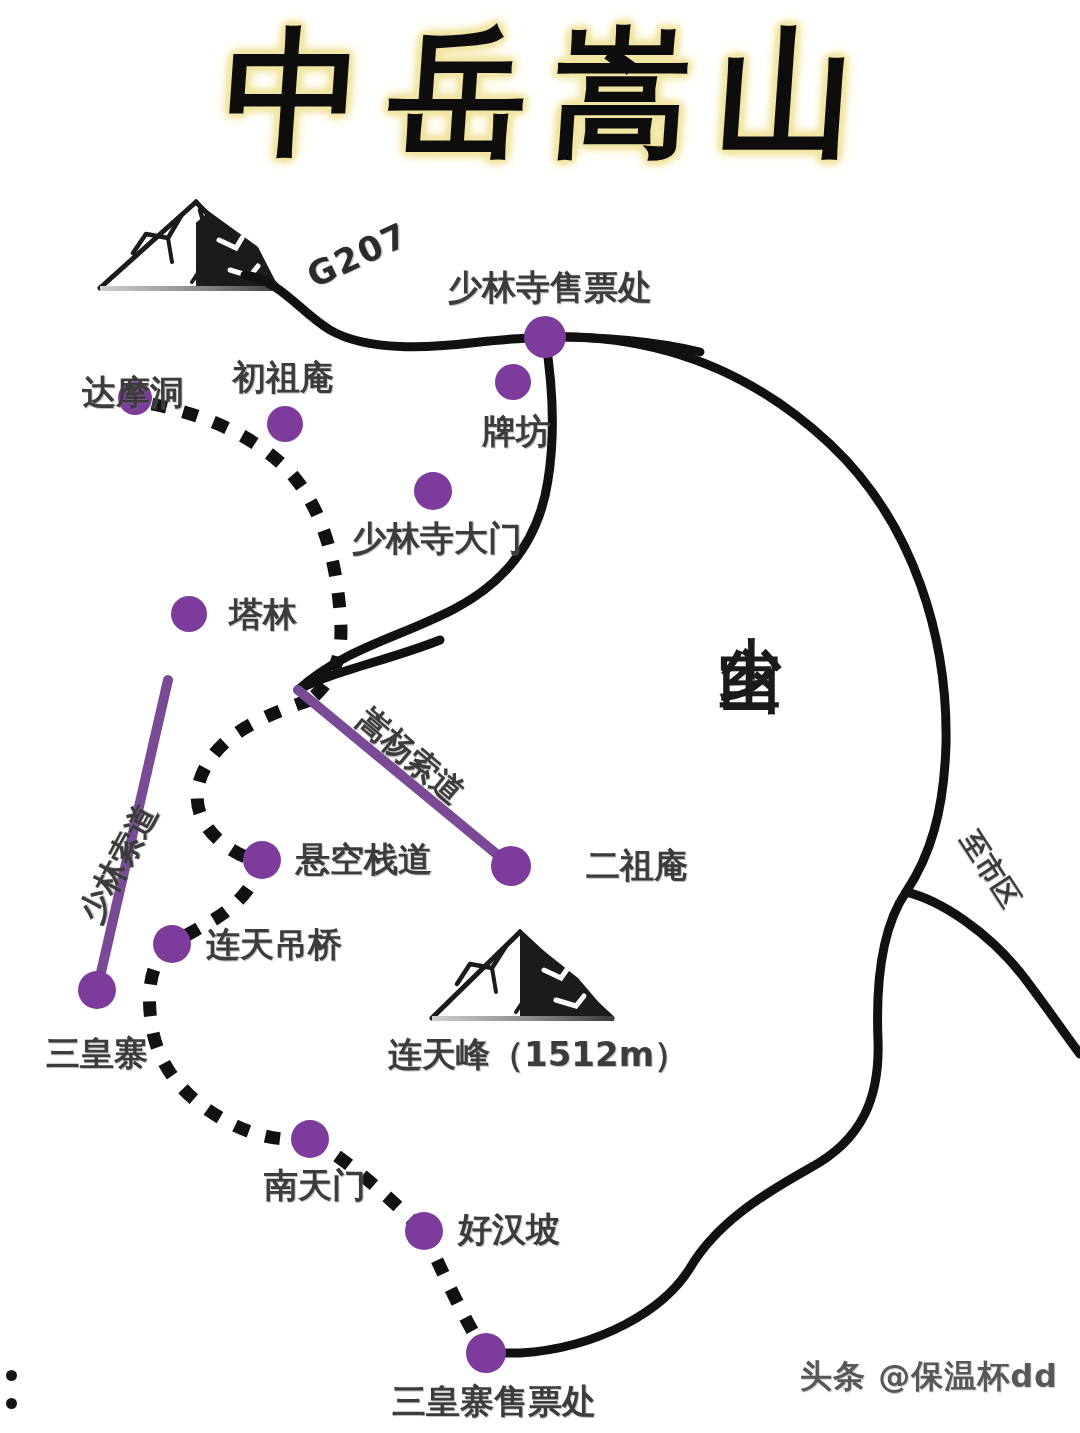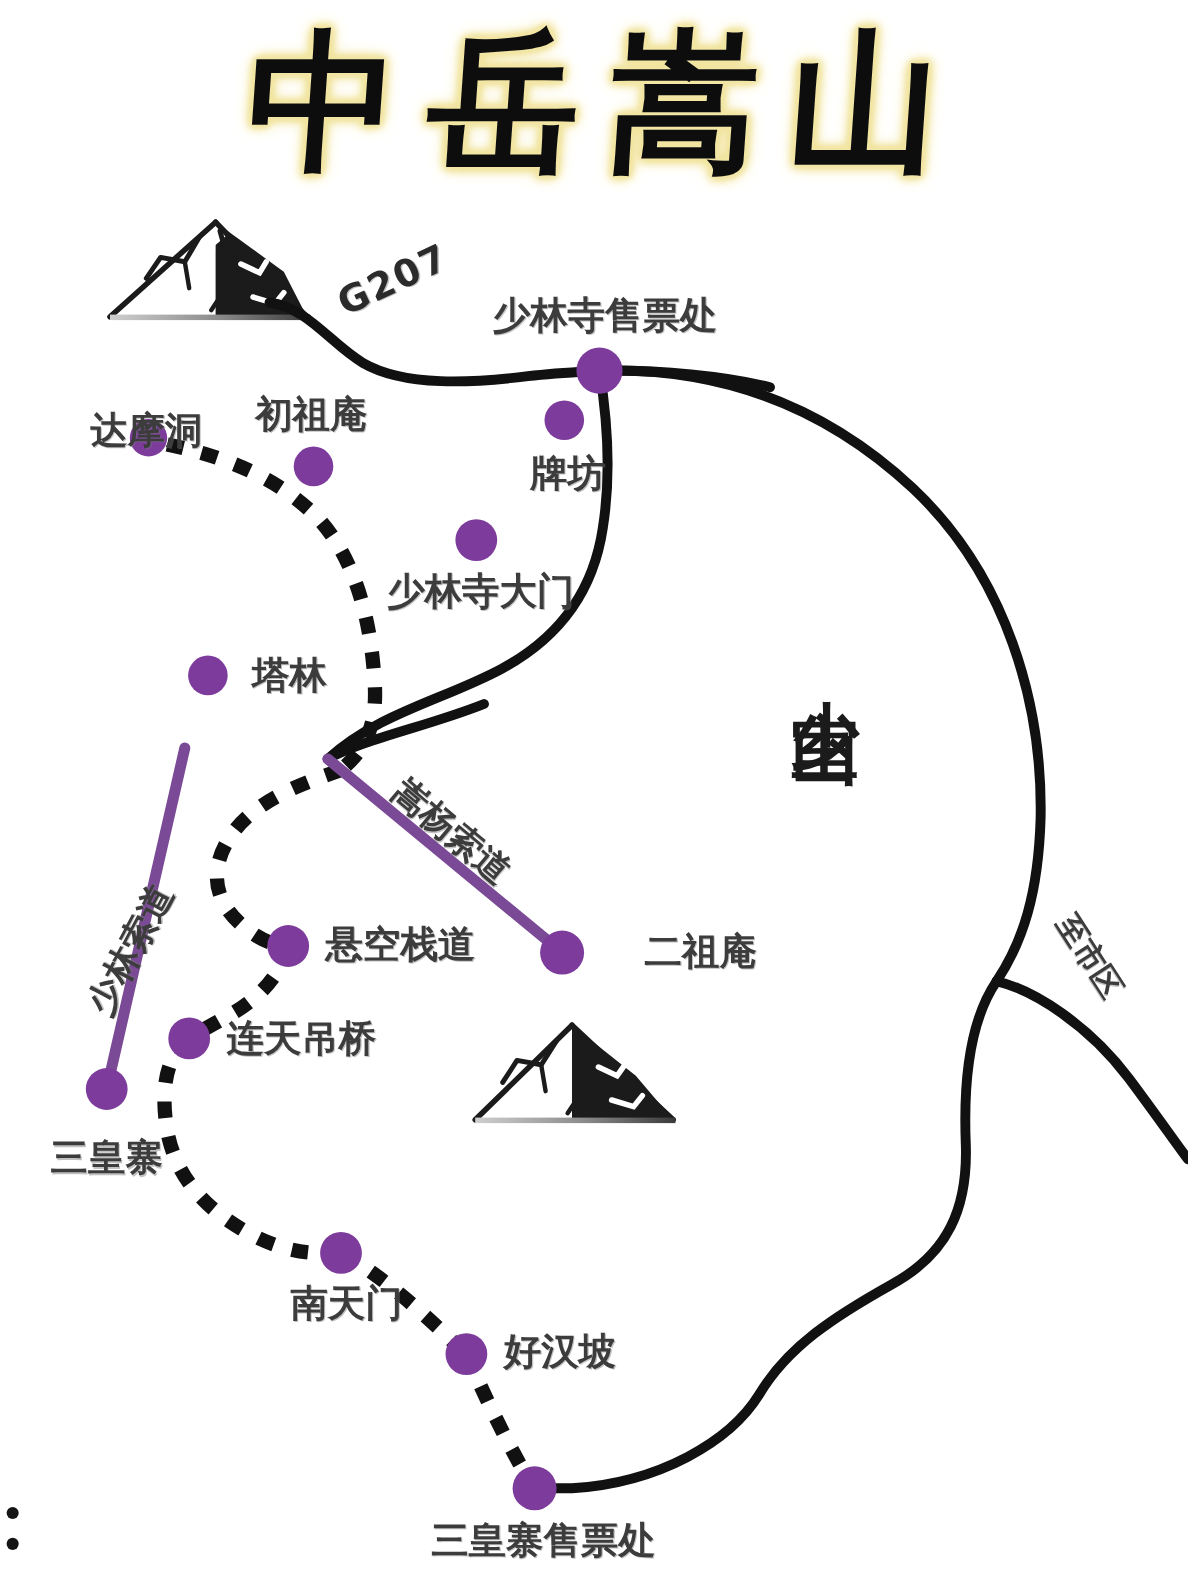--- a/index.html
+++ b/index.html
@@ -181,23 +181,25 @@
   <div class="lbl lbl-34" style="left:352px;top:521px;">少林寺大门</div>
   <div class="lbl lbl-34" style="left:229px;top:597px;">塔林</div>
   <div class="lbl lbl-34" style="left:296px;top:842px;">悬空栈道</div>
   <div class="lbl lbl-34" style="left:546px;top:848px;margin-left:40px;">二祖庵</div>
   <div class="lbl lbl-34" style="left:206px;top:927px;">连天吊桥</div>
   <div class="lbl lbl-34" style="left:46px;top:1016px;margin-top:20px;">三皇寨</div>
   <div class="lbl lbl-34" style="left:264px;top:1168px;">南天门</div>
   <div class="lbl lbl-34" style="left:458px;top:1212px;">好汉坡</div>
   <div class="lbl lbl-34" style="left:392px;top:1384px;">三皇寨售票处</div>
 
+  <div class="lbl lbl-34" style="left:388px;top:1037px;">连天峰（1512m）</div>
 
   <div class="lbl lbl-32 rot-n62" style="left:74px;top:912px;">少林索道</div>
   <div class="lbl lbl-32 rot-p40" style="left:372px;top:702px;">嵩杨索道</div>
   <div class="lbl lbl-28 rot-p57" style="left:980px;top:826px;">至市区</div>
 
   <div class="lbl vert" style="left:718px;top:586px;">少室山</div>
 
   <div class="edge-dot" style="top:1370px;"></div>
   <div class="edge-dot" style="top:1398px;"></div>
 
+  <div class="watermark">头条 @保温杯dd</div>
 </div>
 
 </body></html>

